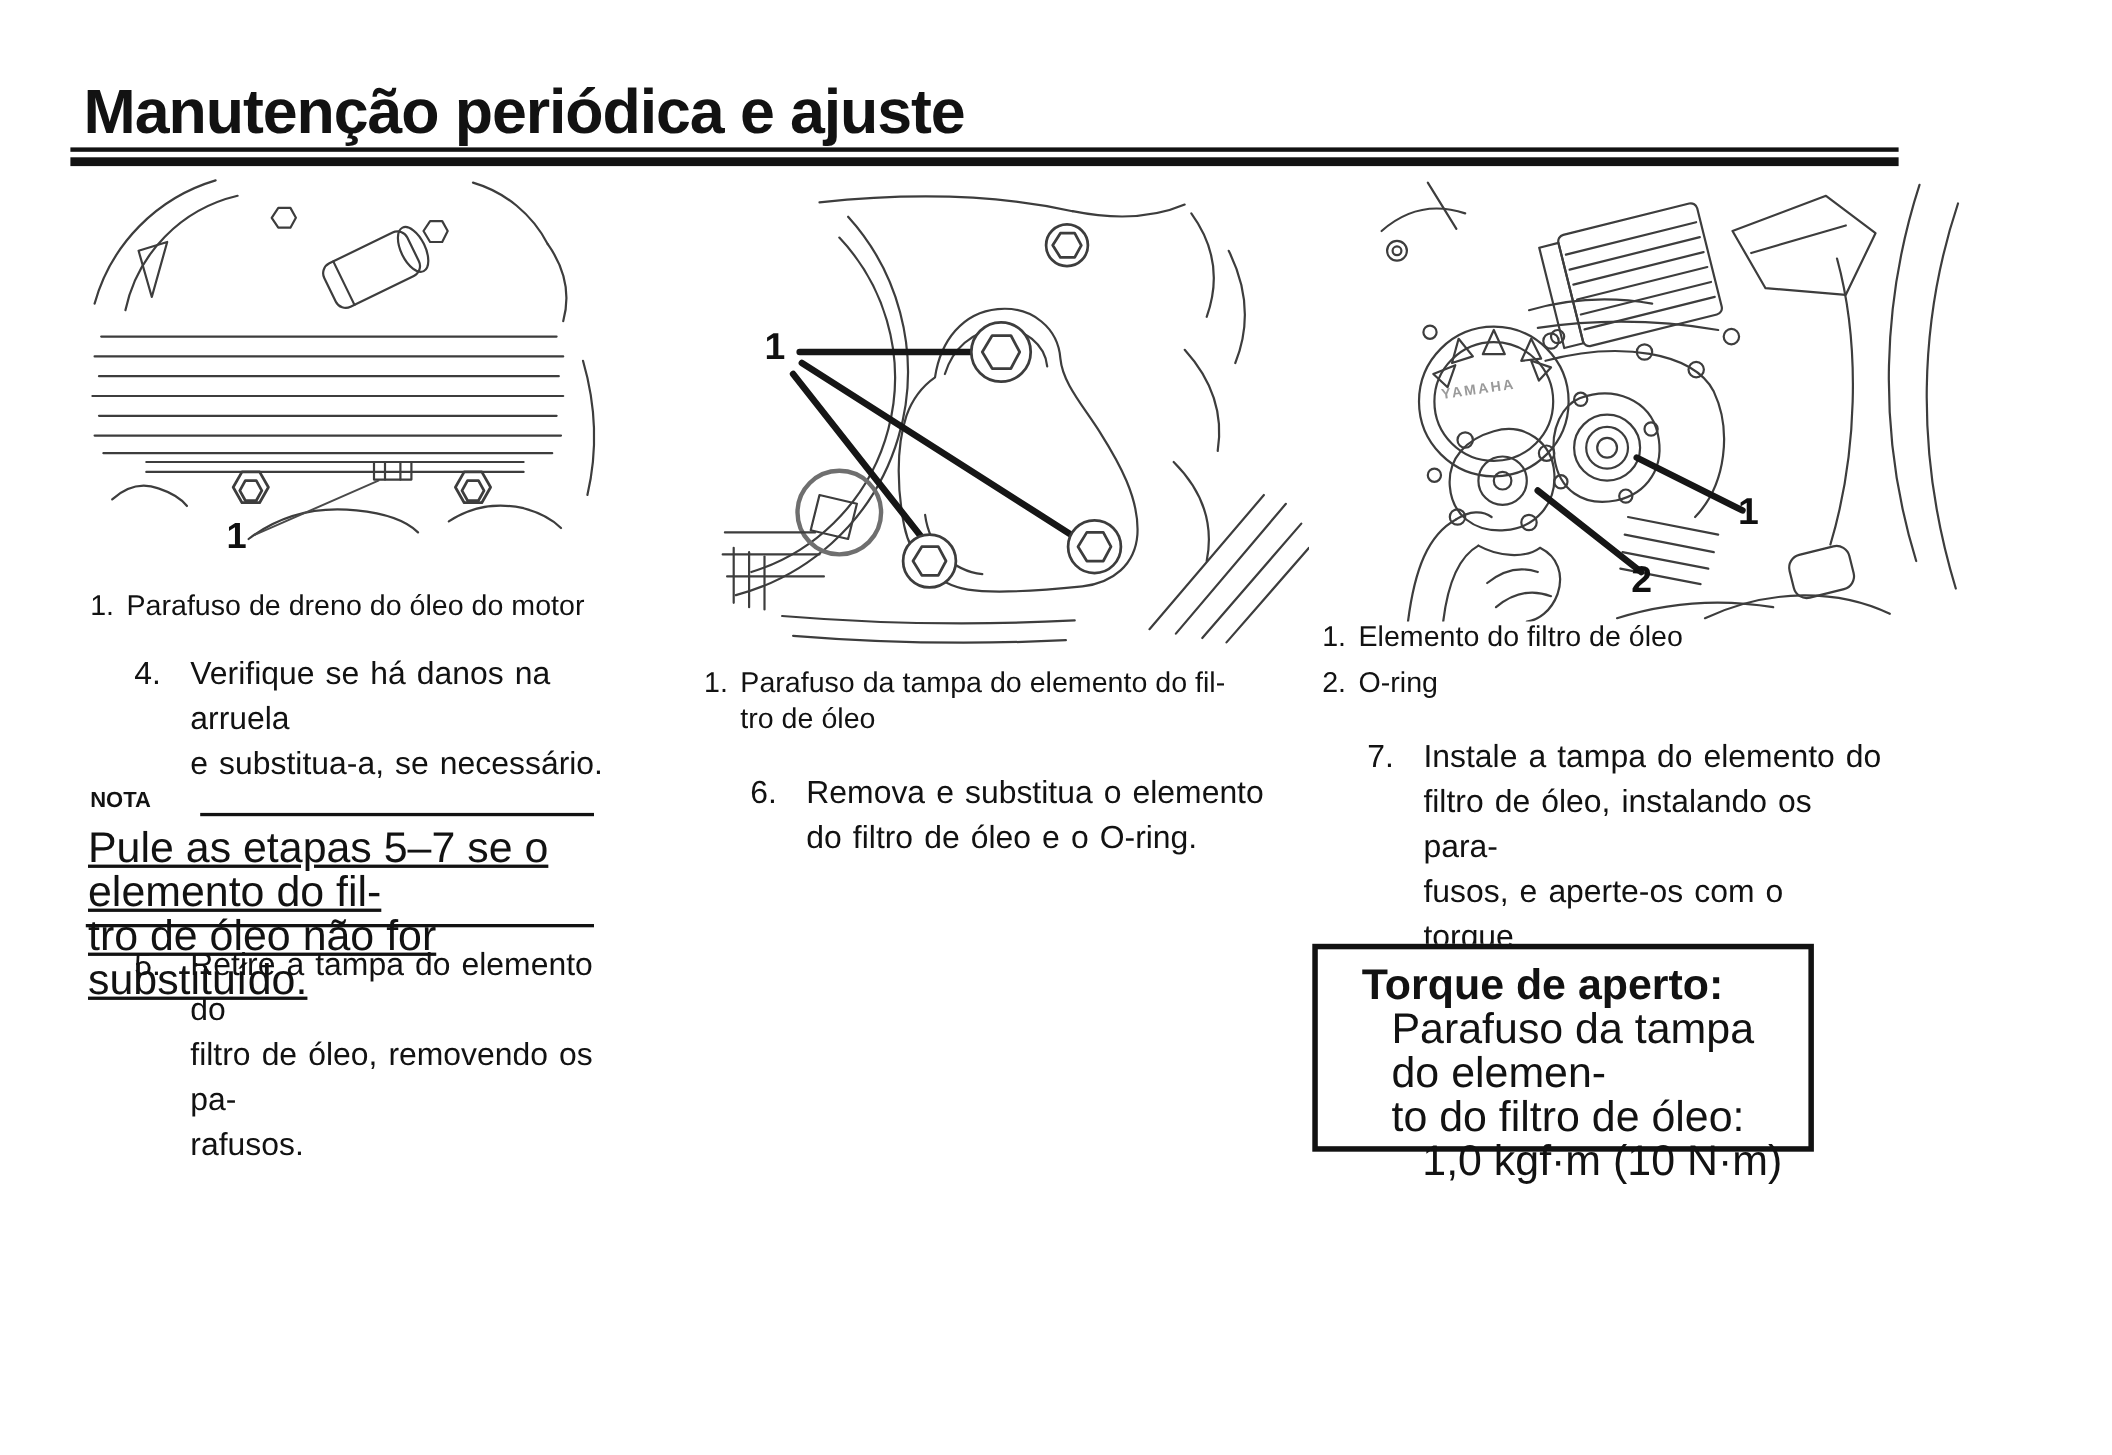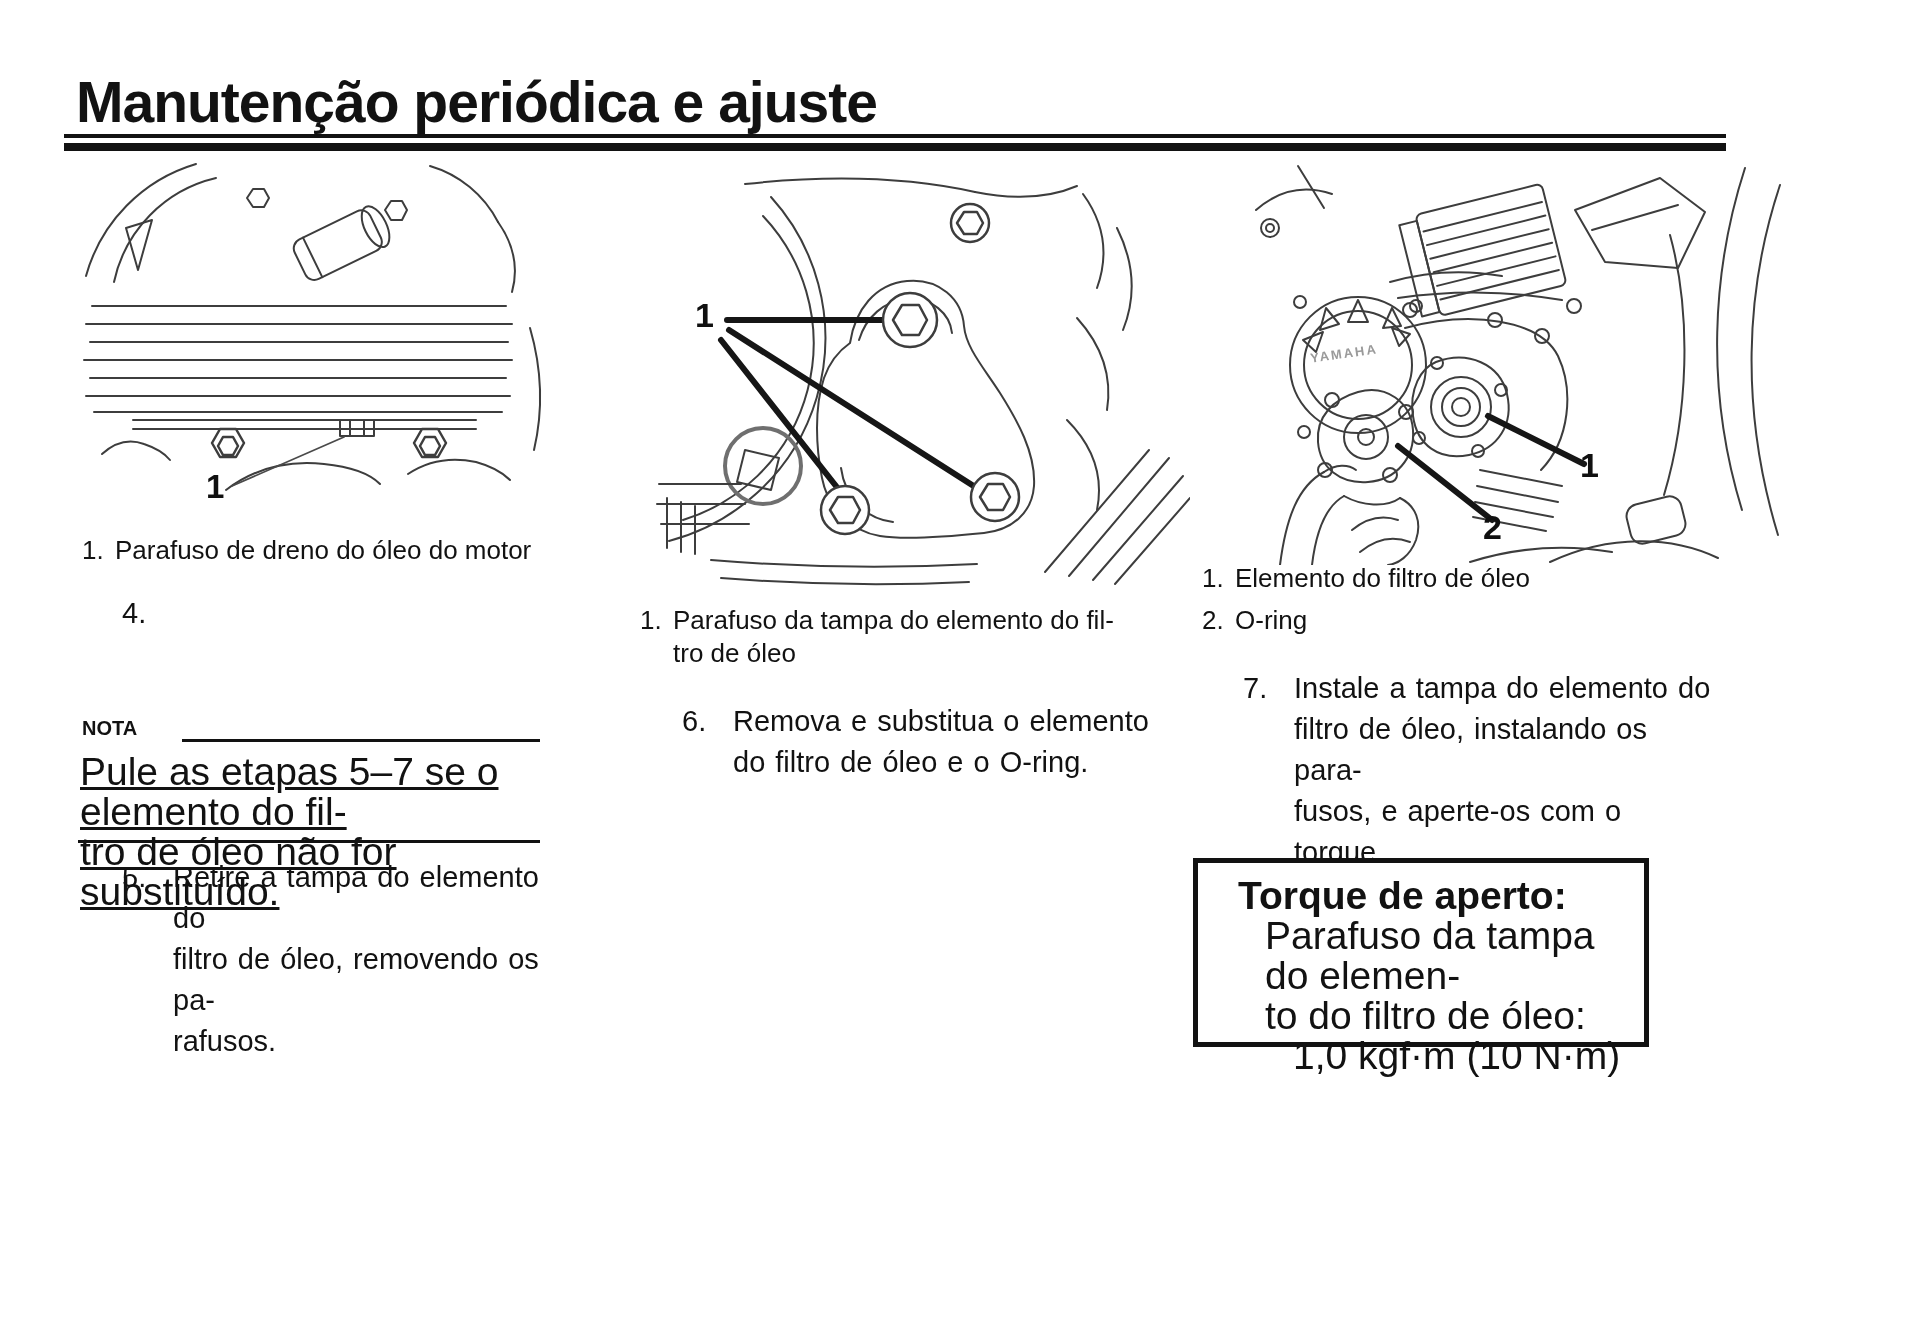--- a/index.html
+++ b/index.html
@@ -100,20 +100,22 @@
     <span class="callout" style="left:128px; top:312px;">1</span>
   </div>
 
   <div class="abs cap" style="left:82px; top:534px; width:470px;">
     <span class="cap-num">1.</span>
     <span class="cap-text">Parafuso de dreno do óleo do motor</span>
   </div>
 
   <div class="abs step" style="left:122px; top:593px; width:440px;">
     <span class="step-num">4.</span>
+    <span class="step-text">Verifique se há danos na arruela
+e substitua-a, se necessário.</span>
   </div>
 
   <div class="abs note-label" style="left:82px; top:714px;">NOTA</div>
   <div class="abs rule" style="left:182px; top:739px; width:358px; height:3px;"></div>
   <div class="abs note-text" style="left:80px; top:752px; width:480px;">Pule as etapas 5–7 se o elemento do fil-
 tro de óleo não for substituído.</div>
   <div class="abs rule" style="left:78px; top:840px; width:462px; height:3px;"></div>
 
   <div class="abs step" style="left:122px; top:857px; width:440px;">
     <span class="step-num">5.</span>

